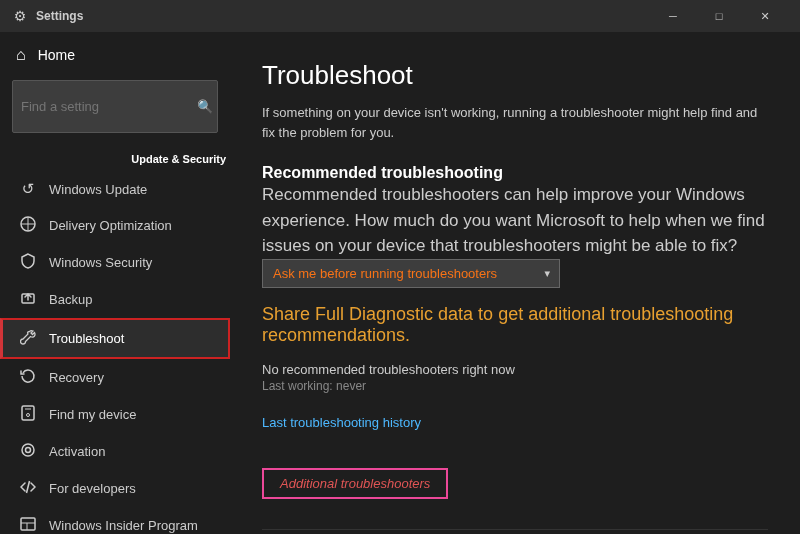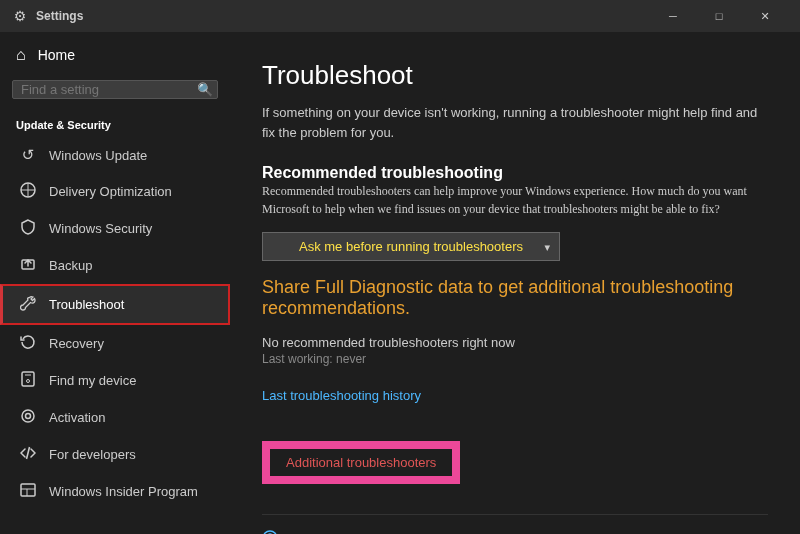--- a/index.html
+++ b/index.html
@@ -87,43 +87,44 @@
       margin-right: 12px;
       font-size: 16px;
     }
 
     .sidebar-search {
       margin: 6px 12px 12px;
       background: #3d3d3d;
       border: 1px solid #555;
       display: flex;
       align-items: center;
-      padding: 1px 8px;
+      padding: 18px 8px;
       border-radius: 2px;
     }
     .sidebar-search input {
       background: transparent;
       border: none;
       outline: none;
       color: #aaa;
       font-size: 13px;
       flex: 1;
       font-family: 'Segoe UI', Arial, sans-serif;
     }
     .sidebar-search-icon {
       color: #aaa;
       font-size: 13px;
     }
 
     .sidebar-section-title {
-      padding: 8px 16px 6px;
+      padding: 8px 4px 6px;
       font-size: 11px;
       font-weight: 700;
       color: #fff;
       text-transform: none;
+      text-align: right;
     }
 
     .sidebar-item {
       display: flex;
       align-items: center;
       padding: 9px 16px;
       cursor: pointer;
       font-size: 13px;
       color: #ccc;
       border-left: 3px solid transparent;
@@ -169,44 +170,42 @@
       line-height: 1.5;
     }
 
     .section-heading {
       font-size: 16px;
       font-weight: 600;
       color: #fff;
     }
 
     .section-text {
-      font-size: 12px;
+      font-size: 17px;
       color: #ccc;
       line-height: 1.5;
-      margin-bottom: 14px;
-      font-family: Liberation Serif, serif;
+      margin-bottom: 0;
     }
     .dropdown-wrapper {
       position: relative;
       display: inline-block;
       margin-bottom: 16px;
     }
     .dropdown-wrapper select {
       background: #3d3d3d;
       border: 1px solid #666;
-      color: #fde047;
+      color: #f97316;
       padding: 6px 36px 6px 10px;
       font-size: 13px;
       font-family: 'Segoe UI', Arial, sans-serif;
       cursor: pointer;
       appearance: none;
       -webkit-appearance: none;
       outline: none;
       min-width: 268px;
-      text-align: right;
     }
     .dropdown-chevron {
       position: absolute;
       right: 10px;
       top: 50%;
       transform: translateY(-50%);
       color: #ccc;
       pointer-events: none;
       font-size: 11px;
     }
@@ -234,29 +233,30 @@
     .link-blue {
       color: #4db8ff;
       font-size: 13px;
       cursor: pointer;
       text-decoration: none;
       margin-bottom: 20px;
       display: inline-block;
     }
 
     .additional-btn {
-      border: 8px solid #ec4899;
+      border: 2px solid #ec4899;
       color: #e05555;
       background: transparent;
       padding: 6px 16px;
       font-size: 13px;
       font-family: 'Segoe UI', Arial, sans-serif;
       cursor: pointer;
       margin-bottom: 12px;
       display: inline-block;
+      font-style: italic;
     }
 
     .help-item {
       display: flex;
       align-items: center;
       padding: 5px 0;
       font-size: 13px;
       color: #4db8ff;
       cursor: pointer;
     }

